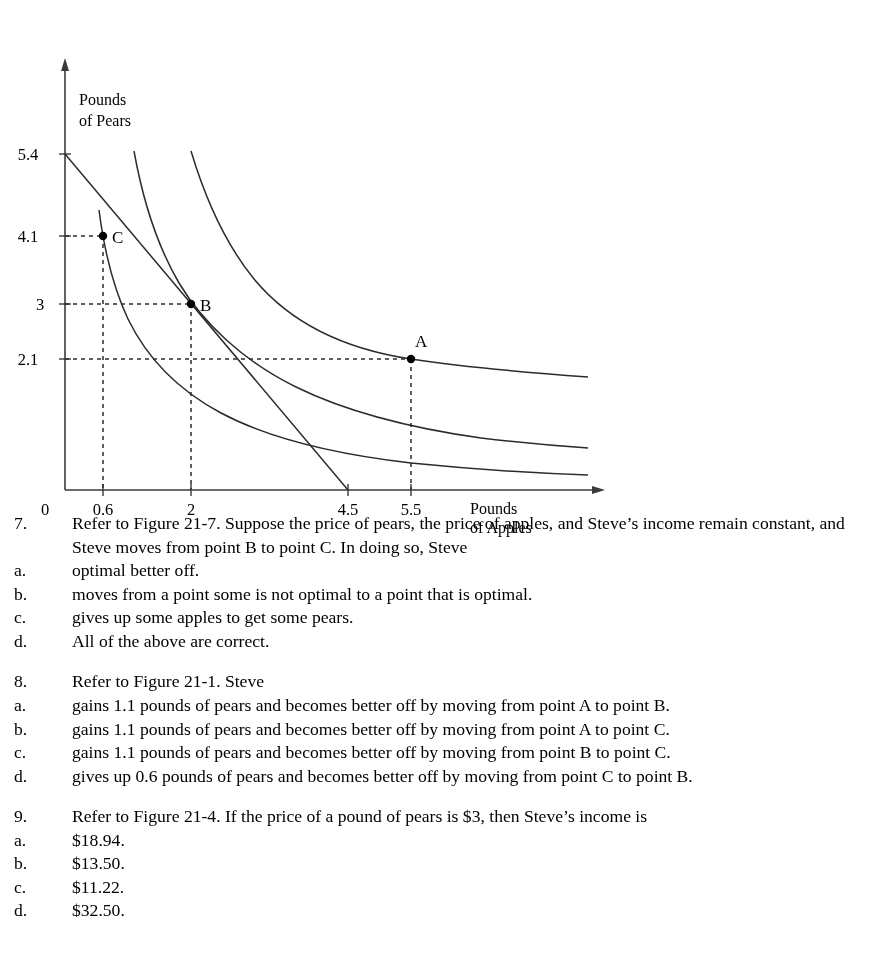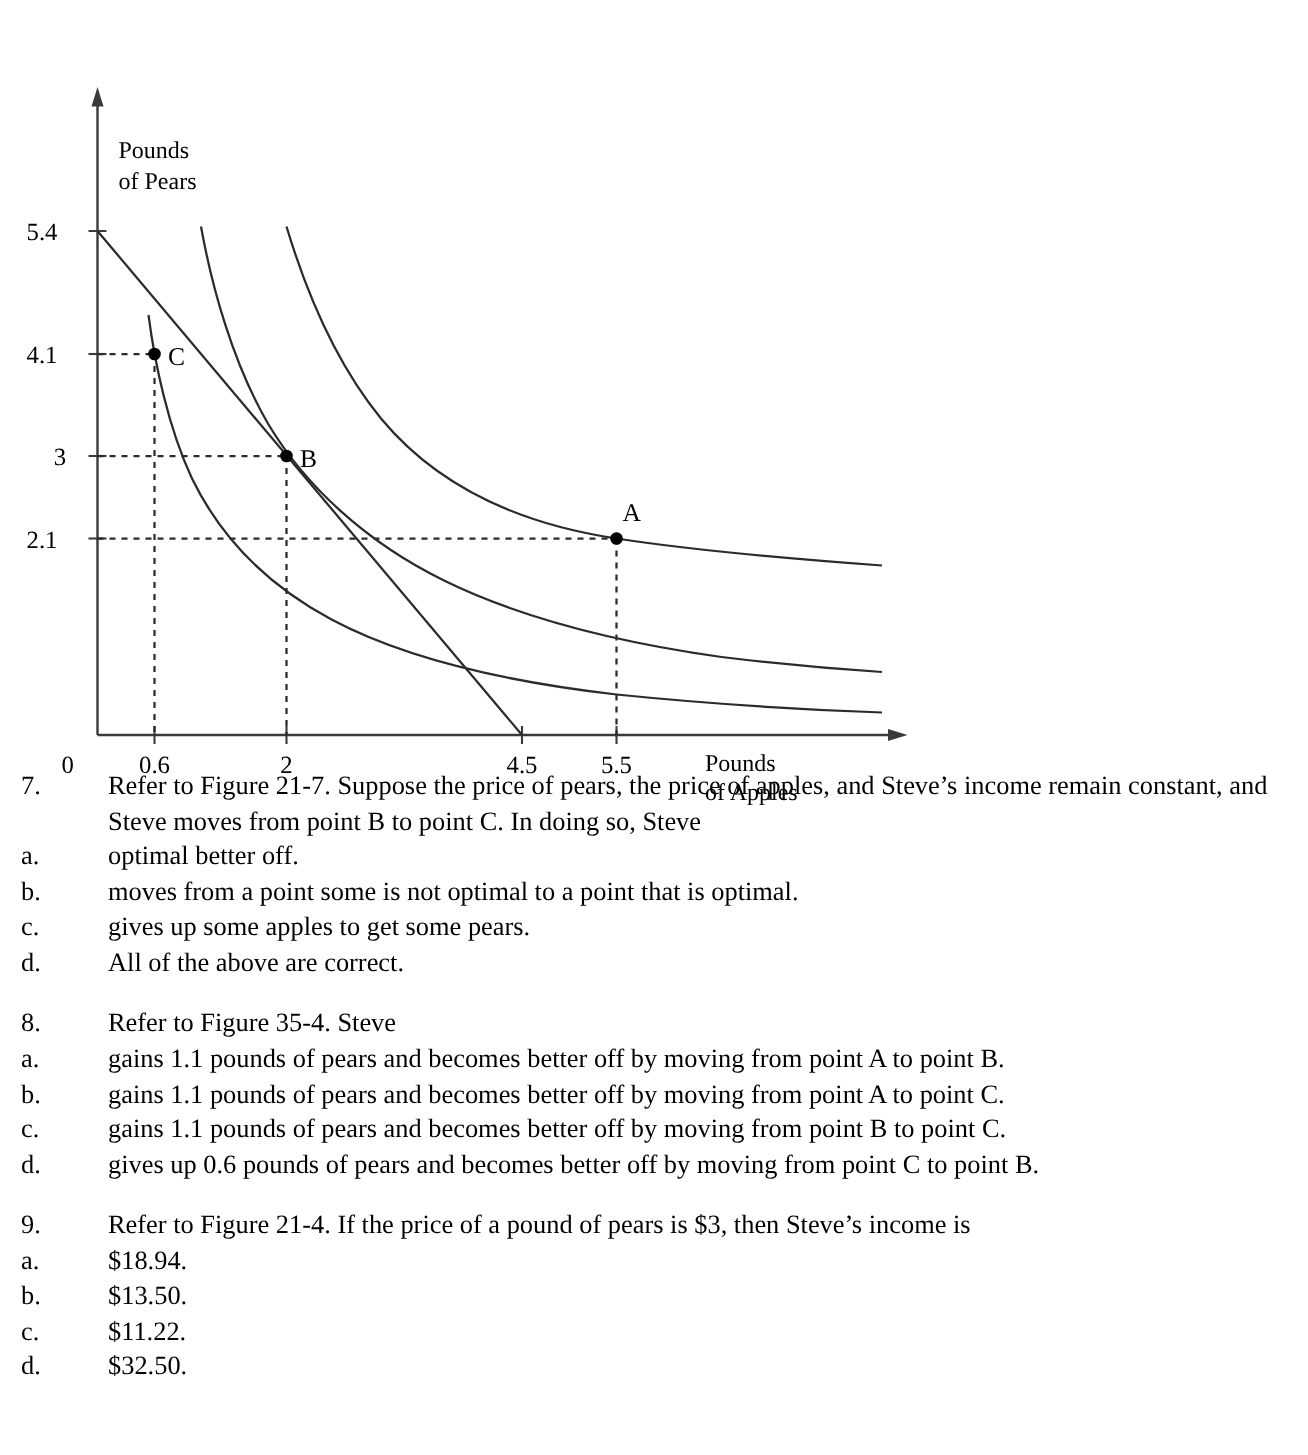--- a/index.html
+++ b/index.html
@@ -108,21 +108,21 @@
       <span class="qlabel">d.</span>
       <span class="qtext">All of the above are correct.</span>
     </div>
   </div>
 
   <div class="spacer"></div>
 
   <div class="qblock">
     <div class="qrow">
       <span class="qlabel">8.</span>
-      <span class="qtext">Refer to Figure 35-4. Steve</span>
+      <span class="qtext">Refer to Figure 21-1. Steve</span>
     </div>
     <div class="qrow">
       <span class="qlabel">a.</span>
       <span class="qtext">gains 1.1 pounds of pears and becomes better off by moving from point A to point B.</span>
     </div>
     <div class="qrow">
       <span class="qlabel">b.</span>
       <span class="qtext">gains 1.1 pounds of pears and becomes better off by moving from point A to point C.</span>
     </div>
     <div class="qrow">

